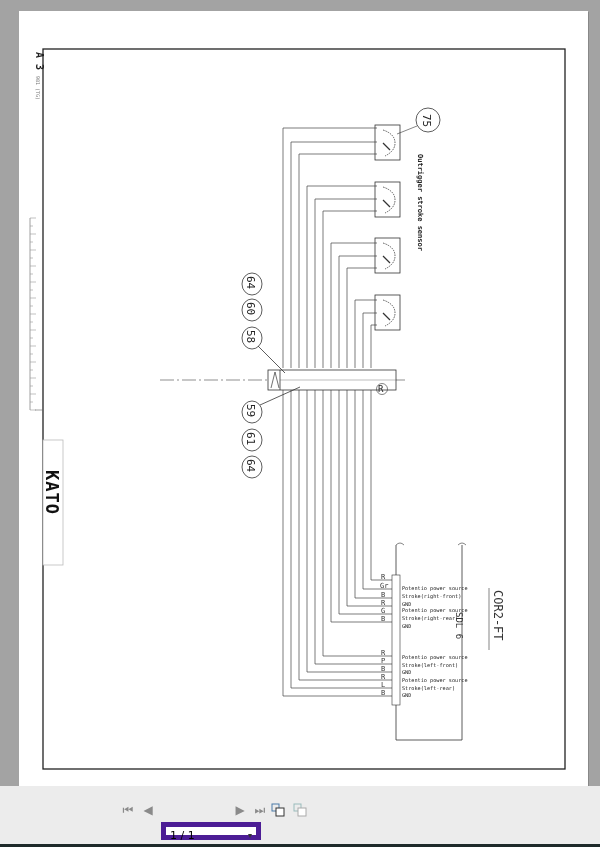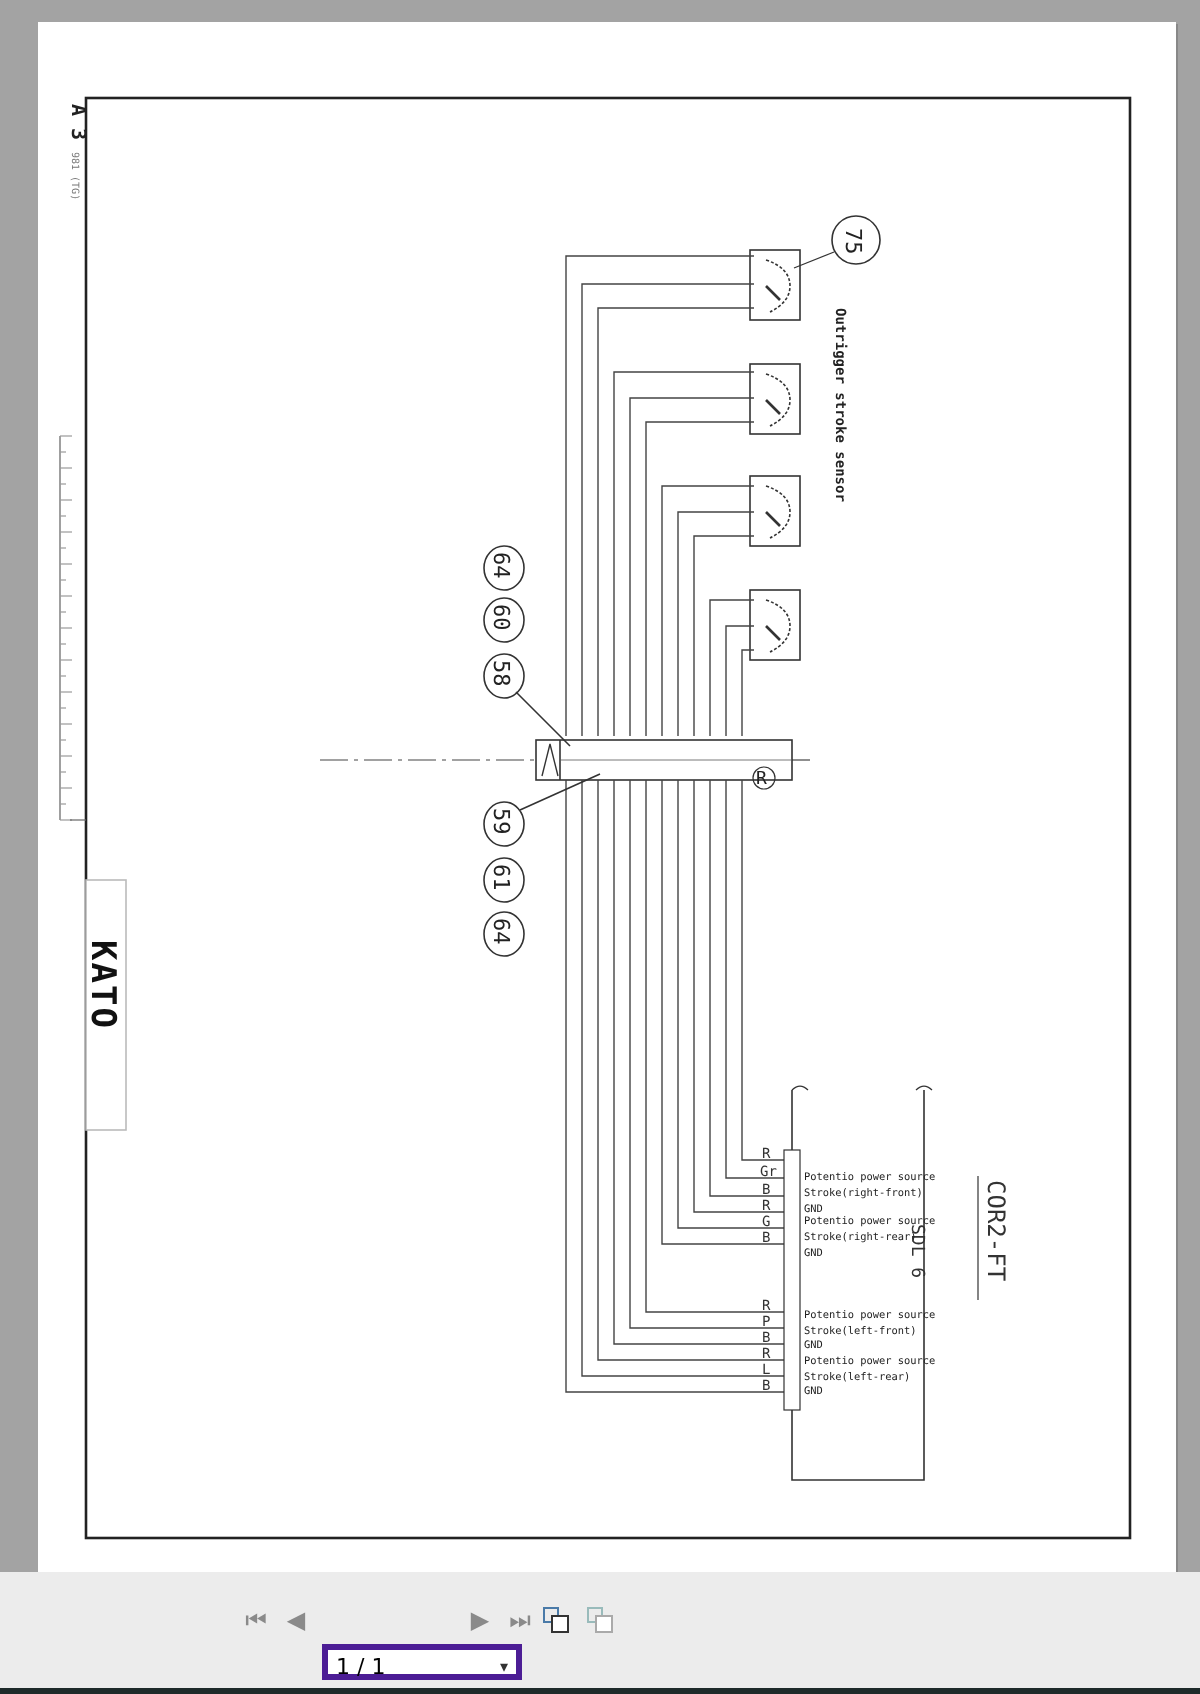--- a/index.html
+++ b/index.html
@@ -1,21 +1,21 @@
 <!DOCTYPE html>
 <html><head>
 <meta charset="utf-8">
 <style>
   html,body{margin:0;padding:0;}
   body{width:600px;height:847px;background:#a3a3a3;position:relative;overflow:hidden;font-family:"Liberation Sans",sans-serif;}
   .page{position:absolute;left:19px;top:11px;width:569px;height:775px;background:#fff;box-shadow:1px 1px 0 #888;}
   .toolbar{position:absolute;left:0;top:786px;width:600px;height:58px;background:#ececec;}
   .taskbar{position:absolute;left:0;top:844px;width:600px;height:3px;background:#1e2a2a;}
   .tb-btn{position:absolute;top:16px;width:16px;height:16px;display:flex;align-items:center;justify-content:center;color:#8a8a8a;font-size:12px;cursor:pointer;}
-  .page-select{position:absolute;left:161px;top:822px;width:100px;height:18px;border:3px solid #4c1d95;background:#fff;font-size:11px;line-height:18px;box-sizing:border-box;padding-left:4px;font-family:"DejaVu Sans",sans-serif;}
+  .page-select{position:absolute;left:161px;top:822px;width:100px;height:18px;border:5px solid #4c1d95;background:#fff;font-size:11px;line-height:18px;box-sizing:border-box;padding-left:4px;font-family:"DejaVu Sans",sans-serif;}
   .page-select .caret{position:absolute;right:4px;top:0;font-size:8px;color:#333;}
   svg text{font-family:"DejaVu Sans Mono",monospace;}
 </style>
 </head>
 <body>
 
 <div class="page">
   <svg width="569" height="775" viewBox="19 11 569 775" xmlns="http://www.w3.org/2000/svg" style="position:absolute;left:0;top:0;">
 
     <rect x="43" y="49" width="522" height="720" fill="none" stroke="#222" stroke-width="1.3"></rect>

